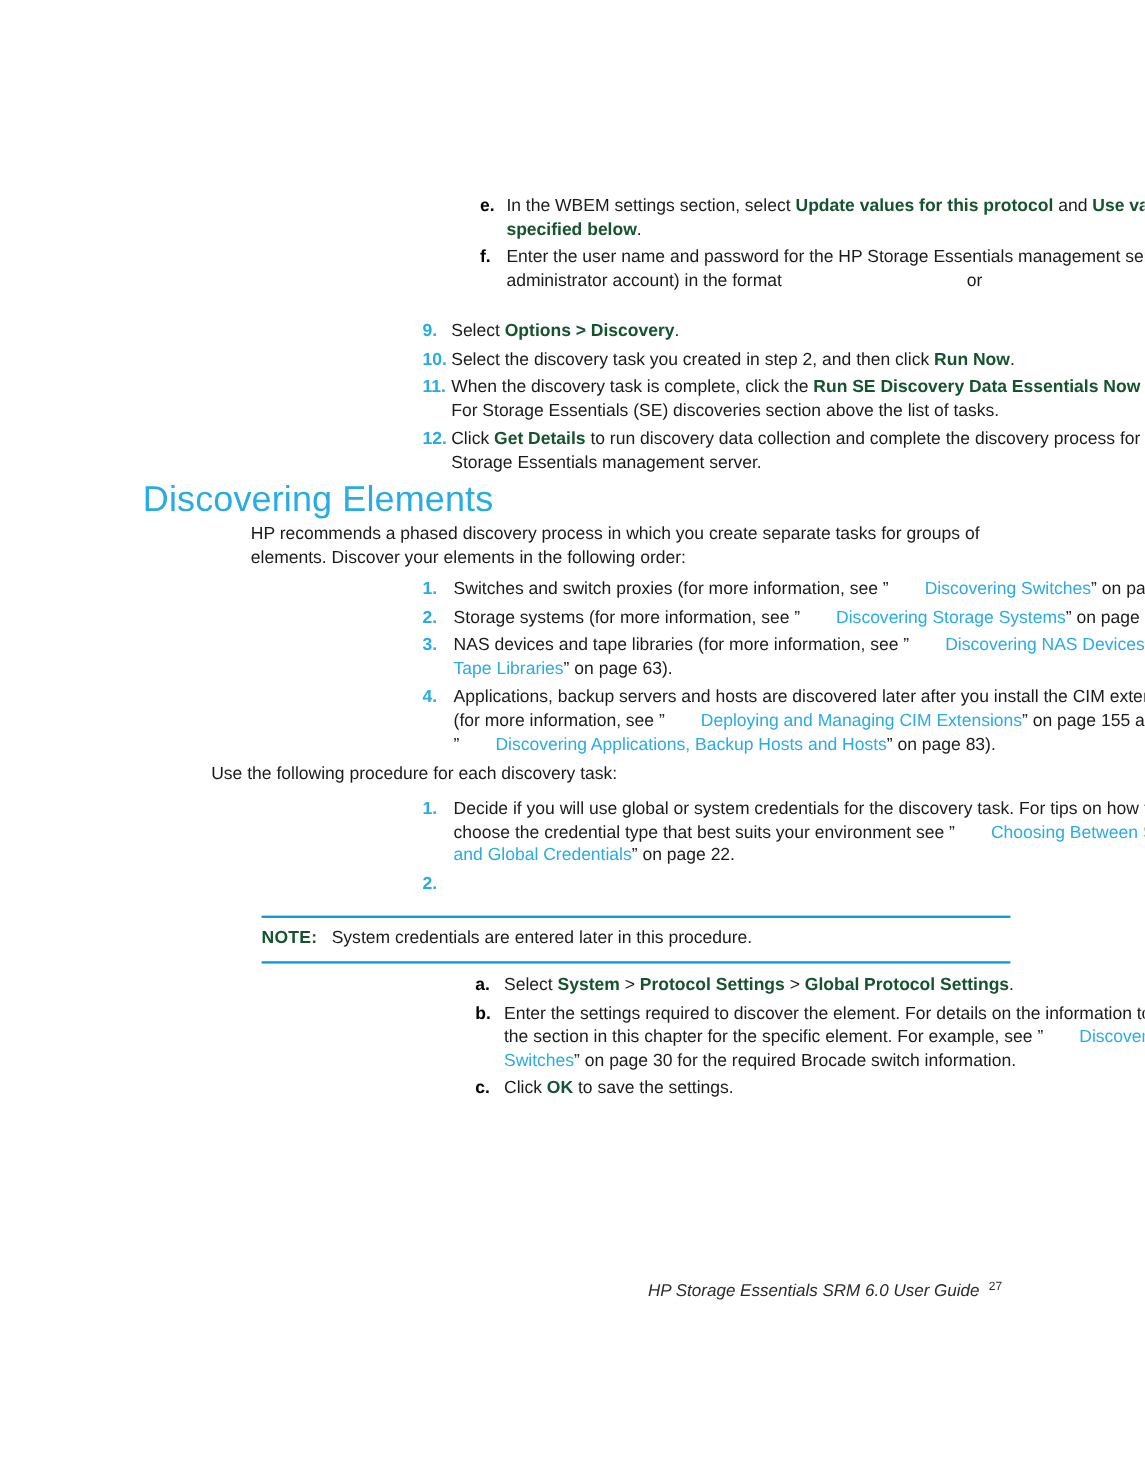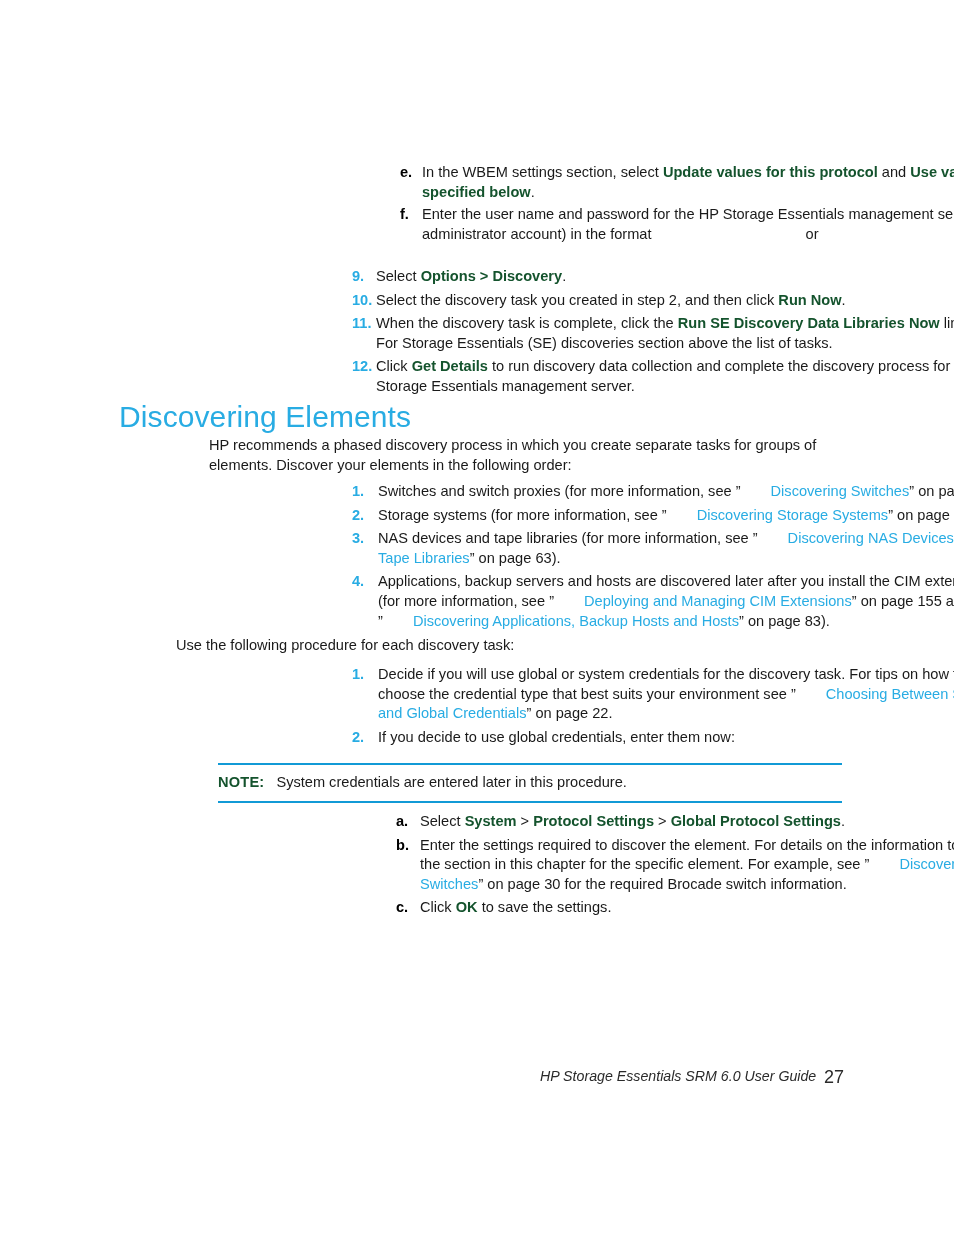--- a/index.html
+++ b/index.html
@@ -113,21 +113,21 @@
   .note-text { color: #1a1a1a; margin-left: 12px; }
 
   
   .footer {
     position: absolute;
     font-size: 14.2px;
     color: #2a2a2a;
   }
   .footer-pageno {
     position: absolute;
-    font-size: 18px;
+    font-size: 10px;
     color: #2a2a2a;
   }
 
   
   .gap { display: inline-block; }
 </style>
 </head>
 <body>
 
 <div class="page">
@@ -147,21 +147,21 @@
     <div class="row" style="margin-bottom:4px;">
       <span class="marker num">9.</span>
       <span class="para"><span>Select </span><span class="bold">Options &gt; Discovery</span><span>.</span></span>
     </div>
     <div class="row" style="margin-bottom:4px;">
       <span class="marker num">10.</span>
       <span class="para"><span>Select the discovery task you created in step 2, and then click </span><span class="bold">Run Now</span><span>.</span></span>
     </div>
     <div class="row" style="margin-bottom:4px;">
       <span class="marker num">11.</span>
-      <span class="para"><span>When the discovery task is complete, click the </span><span class="bold">Run SE Discovery Data Libraries Now</span><span> link in the For Storage Essentials (SE) discoveries section above the list of tasks.</span></span>
+      <span class="para"><span>When the discovery task is complete, click the </span><span class="bold">Run SE Discovery Data Essentials Now</span><span> link in the For Storage Essentials (SE) discoveries section above the list of tasks.</span></span>
     </div>
     <div class="row">
       <span class="marker num">12.</span>
       <span class="para"><span>Click </span><span class="bold">Get Details</span><span> to run discovery data collection and complete the discovery process for the HP Storage Essentials management server.</span></span>
     </div>
   </div>
 
   <h1 class="h1" style="position:absolute; left:119px; top:400px;">Discovering Elements</h1>
 
   <div class="para" style="position:absolute; left:176px; top:436px; width:664px;margin-left:33px;">HP recommends a phased discovery process in which you create separate tasks for groups of elements. Discover your elements in the following order:</div>
@@ -187,21 +187,20 @@
 
   <div class="para" style="position:absolute; left:176px; top:636px; width:664px;">Use the following procedure for each discovery task:</div>
 
   <div class="lvl-num2 list" style="position:absolute; left:176px; top:665px;">
     <div class="row" style="margin-bottom:4px;">
       <span class="marker num">1.</span>
       <span class="para"><span>Decide if you will use global or system credentials for the discovery task. For tips on how to choose the credential type that best suits your environment see ”</span><span class="xref">Choosing Between System and Global Credentials</span><span>” on page 22.</span></span>
     </div>
     <div class="row">
       <span class="marker num">2.</span>
-      <span class="para"><span>If you decide to use global credentials, enter them now:</span></span>
     </div>
   </div>
 
   <div class="note" style="top:763px;">
     <div class="note-rule"></div>
     <div class="note-body">
       <span class="note-label">NOTE:</span><span class="note-text">System credentials are entered later in this procedure.</span>
     </div>
     <div class="note-rule"></div>
   </div>

